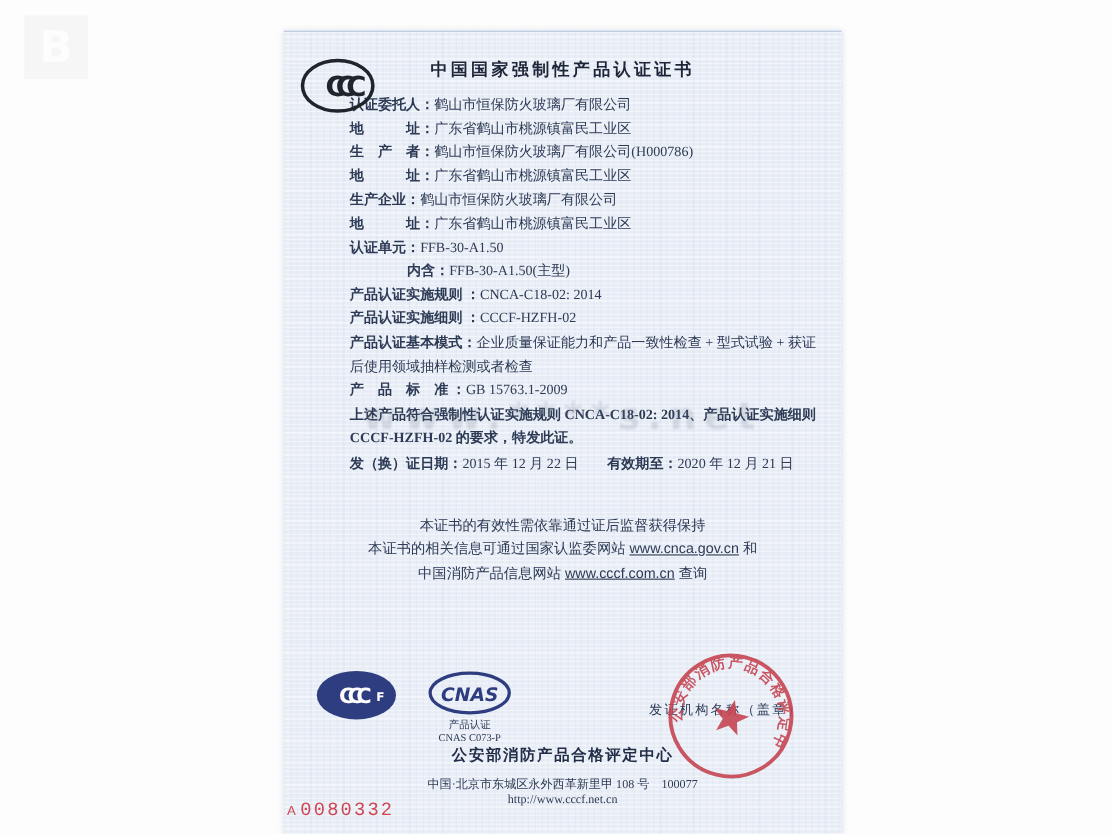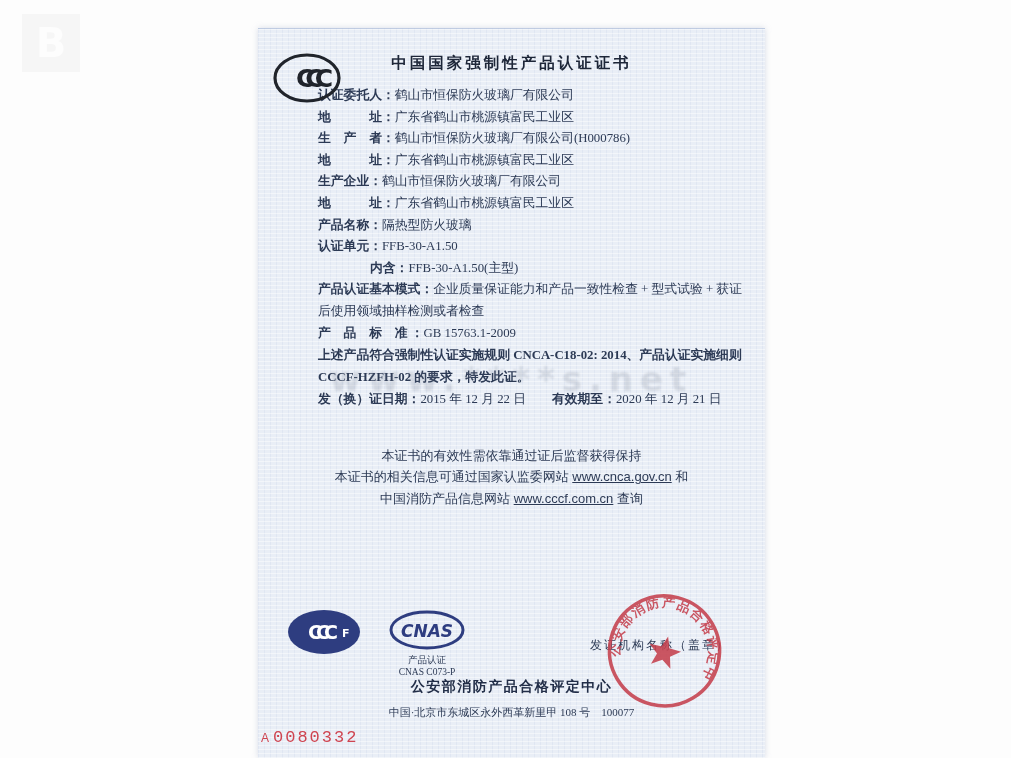--- a/index.html
+++ b/index.html
@@ -80,23 +80,24 @@
       <div class="title">中国国家强制性产品认证证书</div>
     </div>
 
     <div class="fields">
       <div class="frow"><span class="lab">认证委托人：</span><span>鹤山市恒保防火玻璃厂有限公司</span></div>
       <div class="frow"><span class="lab">地　　　址：</span><span>广东省鹤山市桃源镇富民工业区</span></div>
       <div class="frow"><span class="lab">生　产　者：</span><span>鹤山市恒保防火玻璃厂有限公司(H000786)</span></div>
       <div class="frow"><span class="lab">地　　　址：</span><span>广东省鹤山市桃源镇富民工业区</span></div>
       <div class="frow"><span class="lab">生产企业：</span><span>鹤山市恒保防火玻璃厂有限公司</span></div>
       <div class="frow"><span class="lab">地　　　址：</span><span>广东省鹤山市桃源镇富民工业区</span></div>
-      <div class="frow"><span class="lab">产品名称：</span><span>隔热型防火玻璃</span></div>
       <div class="frow"><span class="lab">认证单元：</span><span>FFB-30-A1.50</span></div>
       <div class="frow indent"><span class="lab">内含：</span><span>FFB-30-A1.50(主型)</span></div>
+      <div class="frow"><span class="lab">产品认证实施规则 ：</span><span>CNCA-C18-02: 2014</span></div>
+      <div class="frow"><span class="lab">产品认证实施细则 ：</span><span>CCCF-HZFH-02</span></div>
       <div class="frow"><span class="lab">产品认证基本模式：</span><span>企业质量保证能力和产品一致性检查 + 型式试验 + 获证后使用领域抽样检测或者检查</span></div>
       <div class="frow"><span class="lab">产　品　标　准 ：</span><span>GB 15763.1-2009</span></div>
 
       <div class="frow statement">上述产品符合强制性认证实施规则 CNCA-C18-02: 2014、产品认证实施细则 CCCF-HZFH-02 的要求，特发此证。</div>
       <div class="frow issue-row">
         <span class="lab">发（换）证日期：</span><span>2015 年 12 月 22 日</span><span class="gap"></span><span class="lab">有效期至：</span><span>2020 年 12 月 21 日</span>
       </div>
     </div>
 
     <div class="notes">
@@ -132,20 +133,21 @@
         <circle cx="60" cy="62" r="55" fill="none" stroke="#c5414e" stroke-width="3.5"></circle>
         <path id="sealArc" d="M 17.7 78.4 A 45 45 0 1 1 102.3 78.4" fill="none"></path>
         <text font-size="13" fill="#c5414e" letter-spacing="1.5" font-weight="bold">
           <textPath href="#sealArc">公安部消防产品合格评定中心</textPath>
         </text>
         <polygon points="60,47 55.9,58.3 43.8,58.7 53.3,66.2 50,77.8 60,71 70,77.8 66.7,66.2 76.2,58.7 64.1,58.3" fill="#c5414e"></polygon>
       </svg>
 
       <div class="org-name">公安部消防产品合格评定中心</div>
       <div class="addr">中国·北京市东城区永外西革新里甲 108 号　100077</div>
+      <div class="site">http://www.cccf.net.cn</div>
     </div>
 
     <div class="serial">
       <span class="pfx">A</span><span class="num">0080332</span>
     </div>
 
   </div>
 </div>
 
 </body></html>

